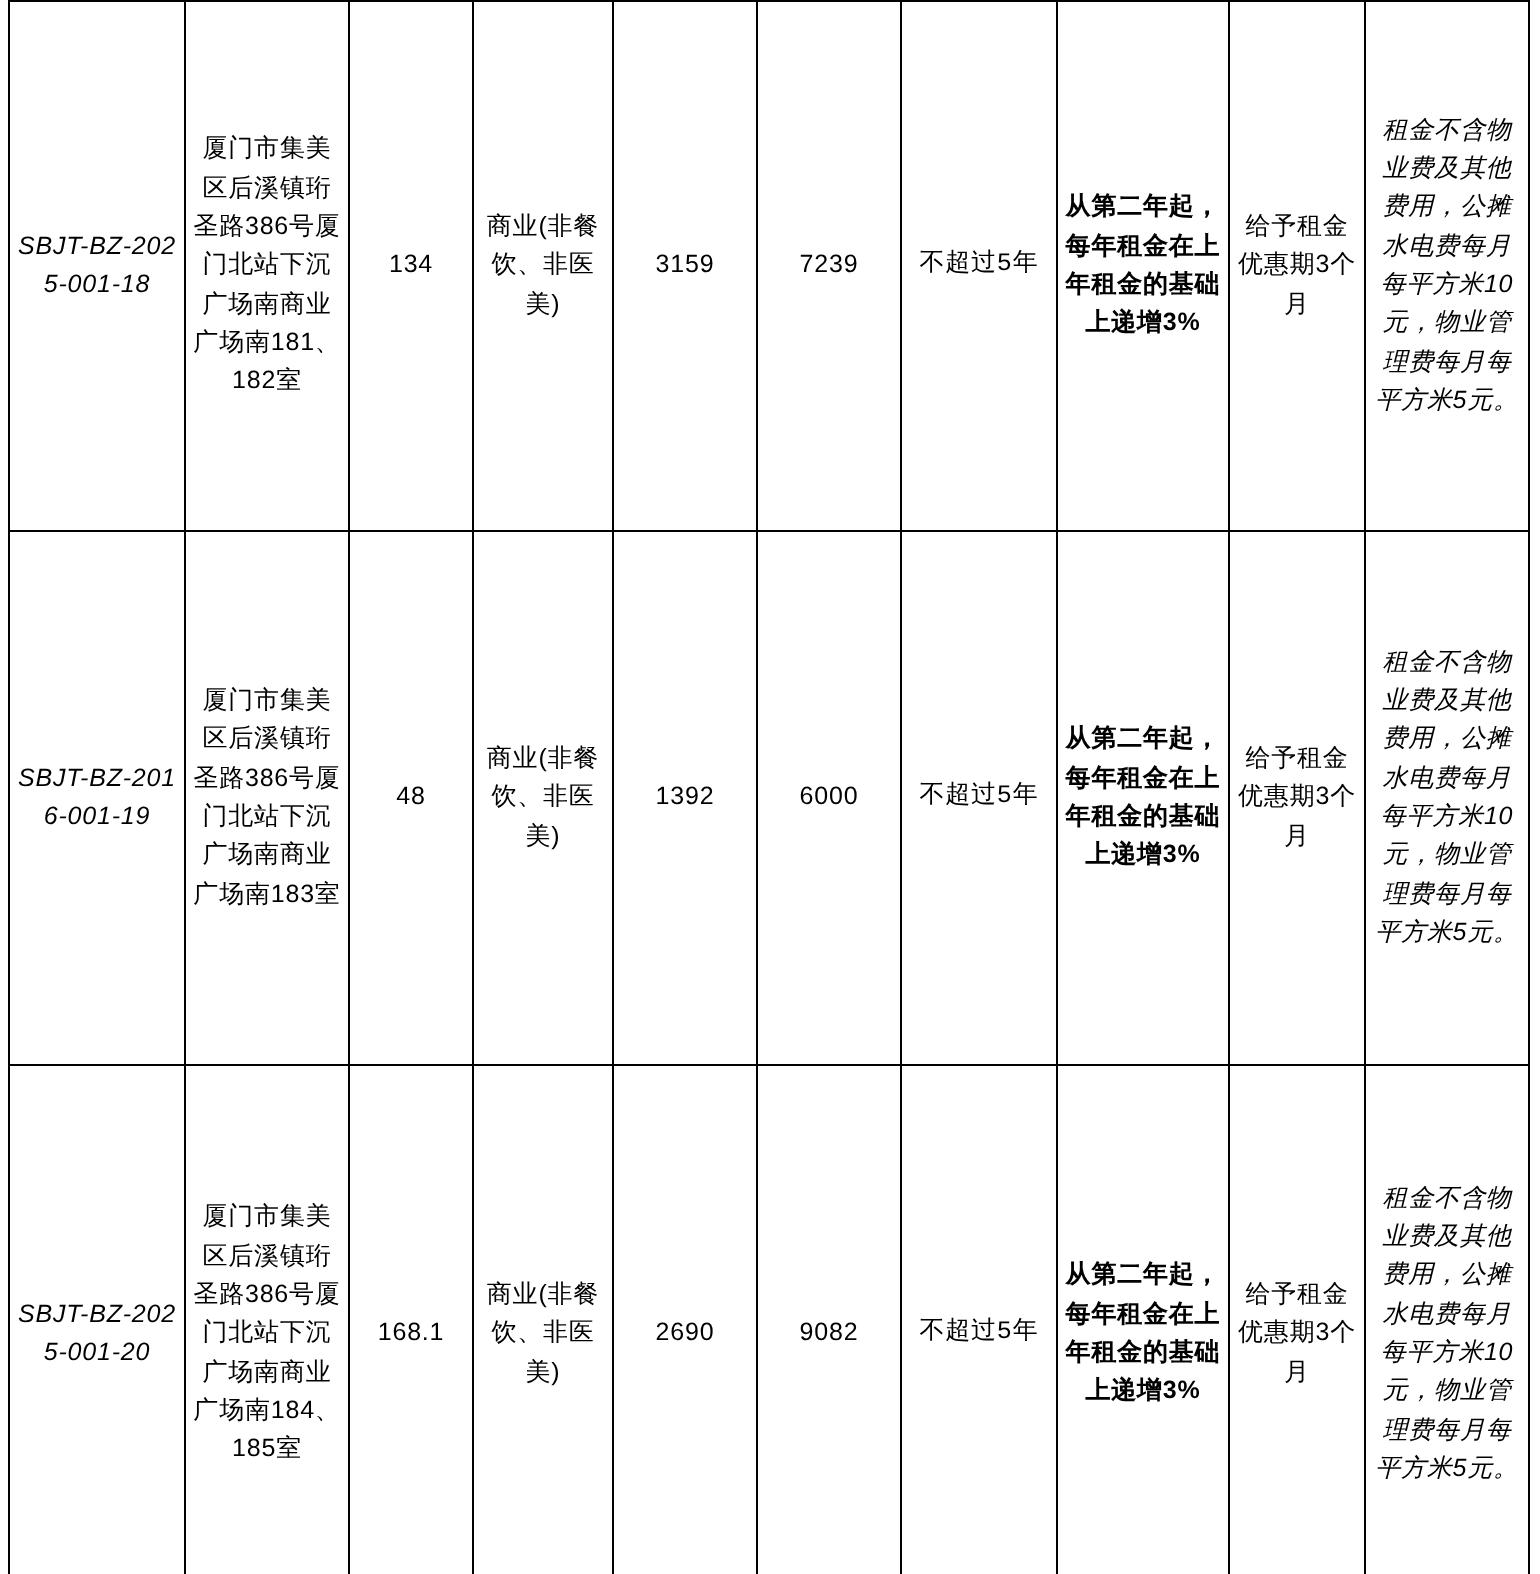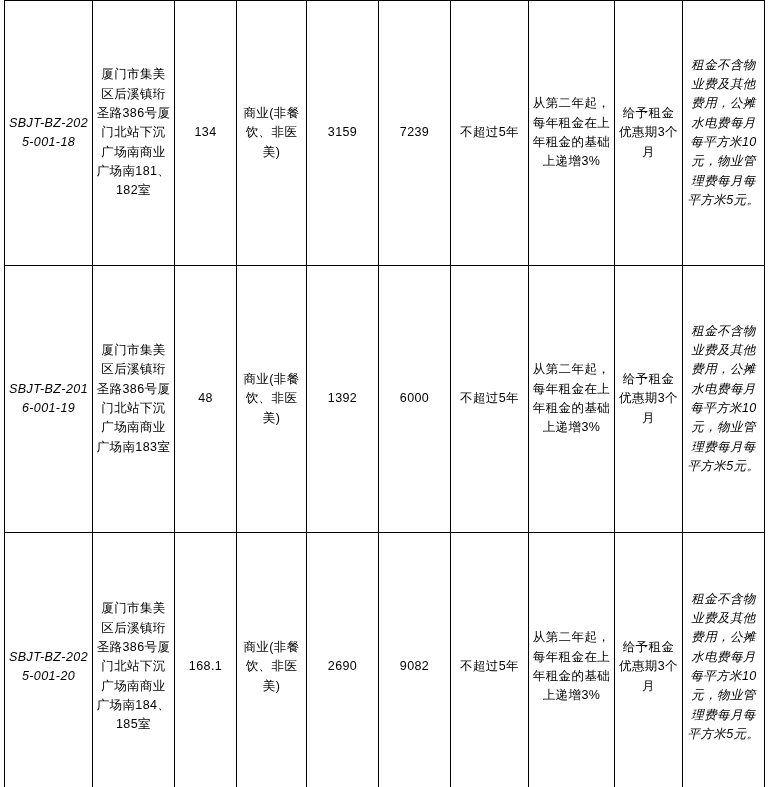--- a/index.html
+++ b/index.html
@@ -45,22 +45,22 @@
   col.c-base    { width: 72px; }
   col.c-start   { width: 72px; }
   col.c-term    { width: 78px; }
   col.c-incr    { width: 86px; }
   col.c-free    { width: 68px; }
   col.c-remark  { width: 82px; }
 
   .cell-code   { letter-spacing: 0.2px; font-style: italic; }
   .cell-addr   { line-height: 1.62; }
   .cell-usage  { line-height: 1.62; margin-left: 48px; }
-  .cell-term   { line-height: 1.62; }
-  .cell-incr   { line-height: 1.62; text-align: center; }
+  .cell-term   { line-height: 1.62; font-family: Liberation Mono, monospace; }
+  .cell-incr   { line-height: 1.62; text-align: center; font-weight: bold; }
   .cell-free   { line-height: 1.62; }
   .cell-remark { line-height: 1.62; font-style: italic; }
 
   .row-1 td { height: 256px; }
   .row-2 td { height: 258px; }
   .row-3 td { height: 260px; }
 </style>
 </head>
 <body>
 

